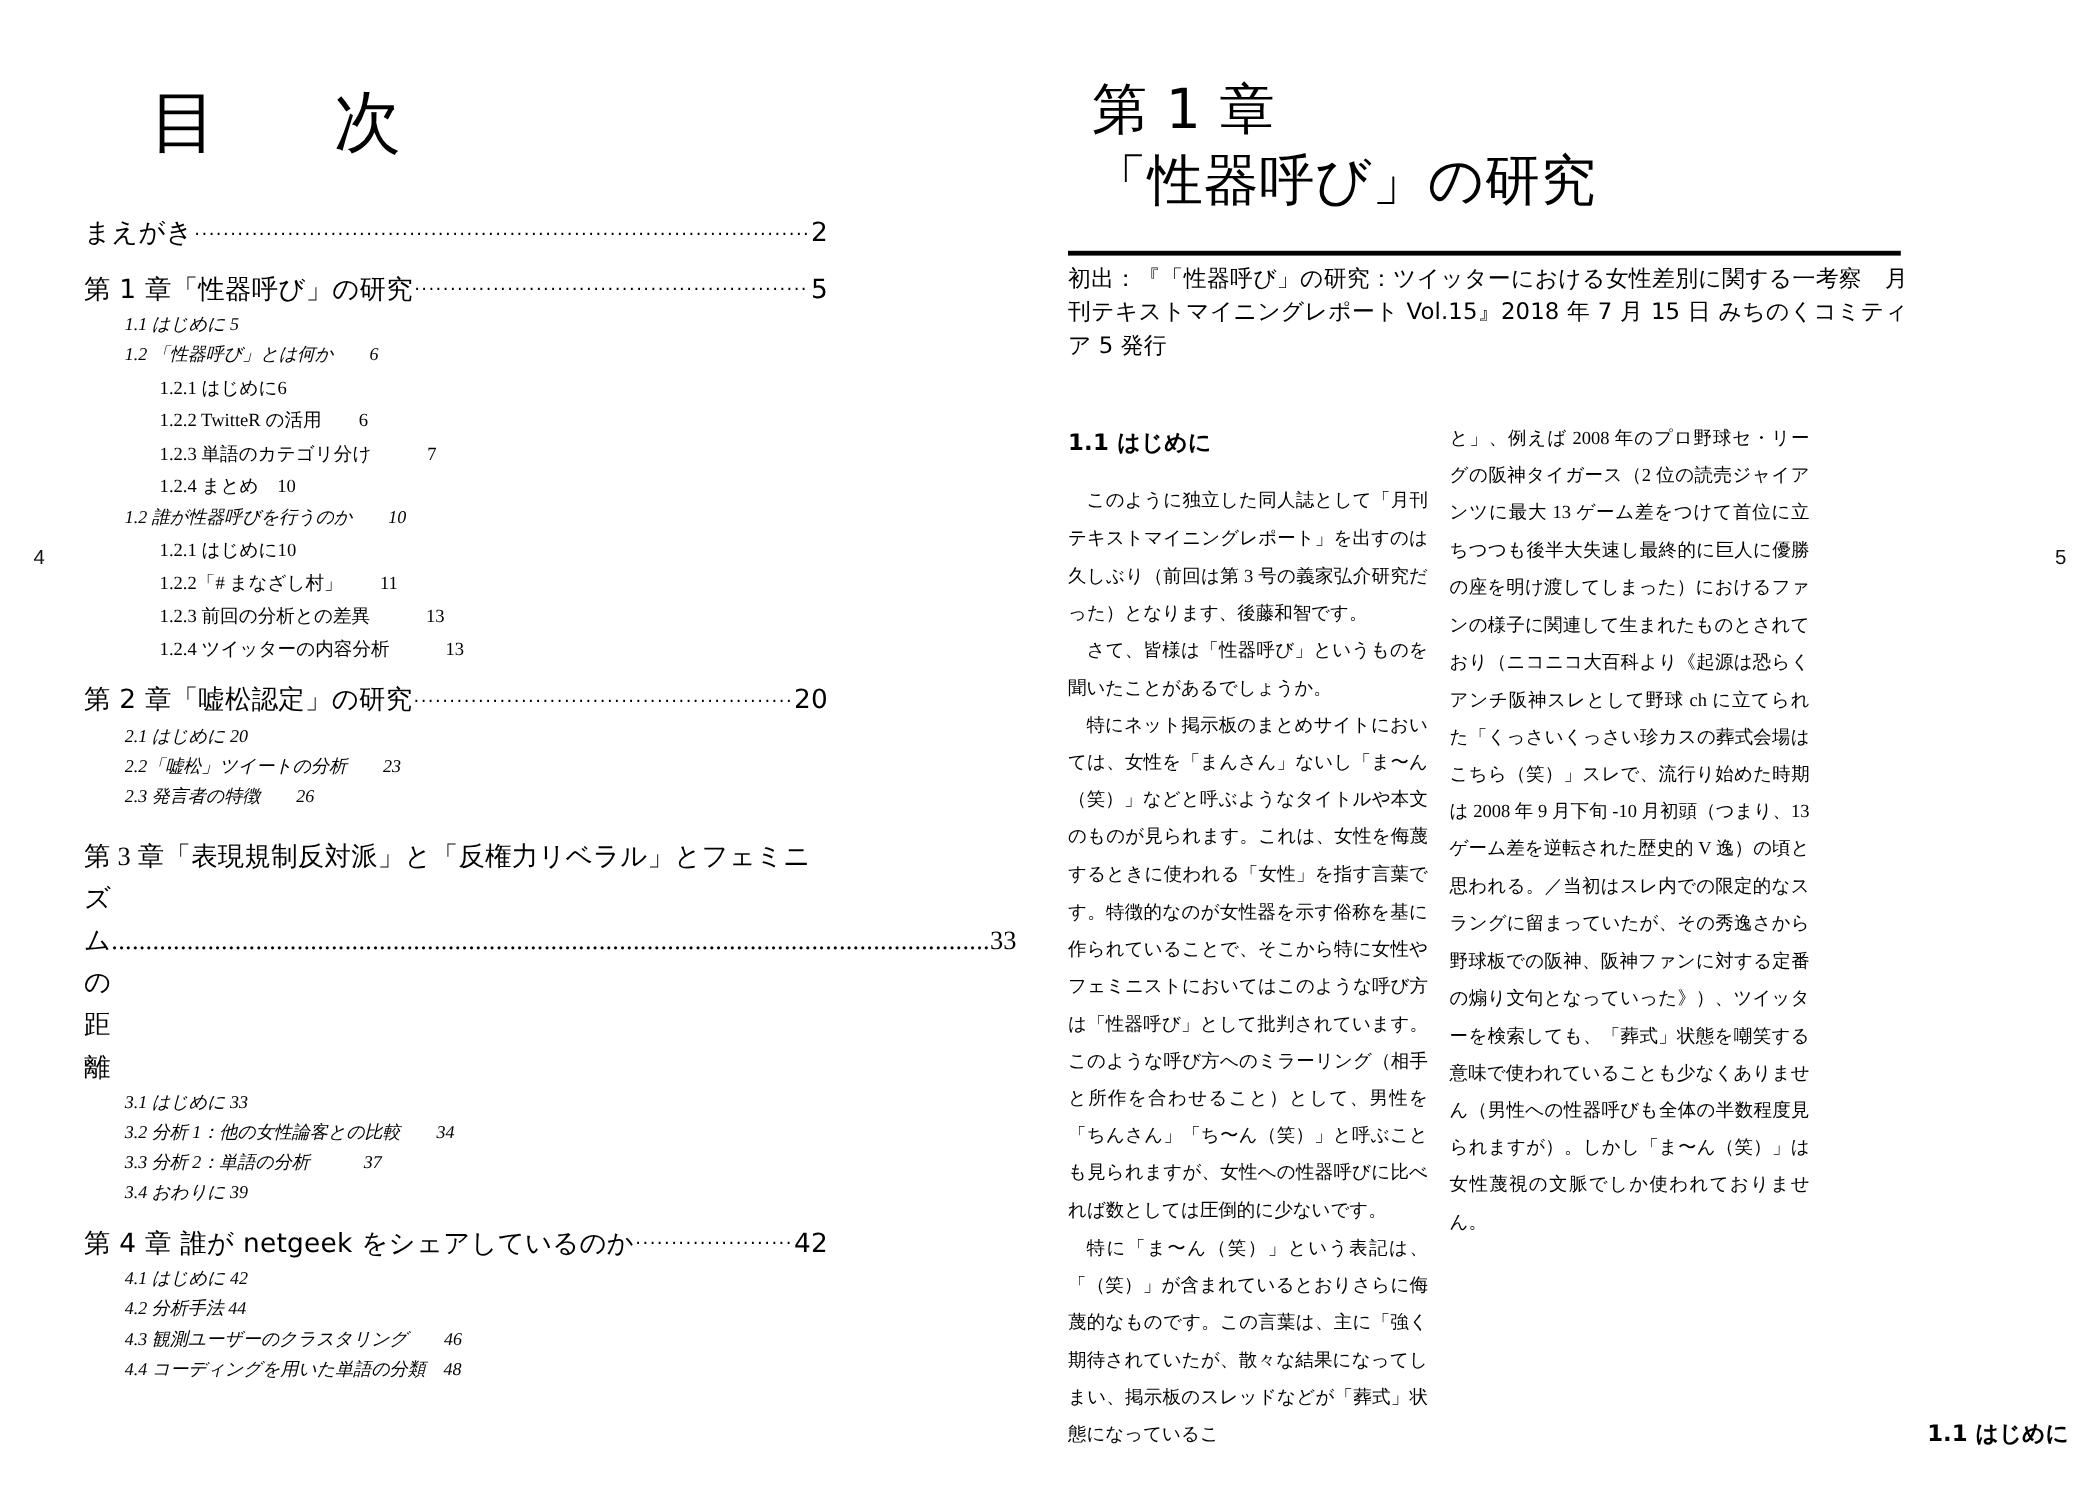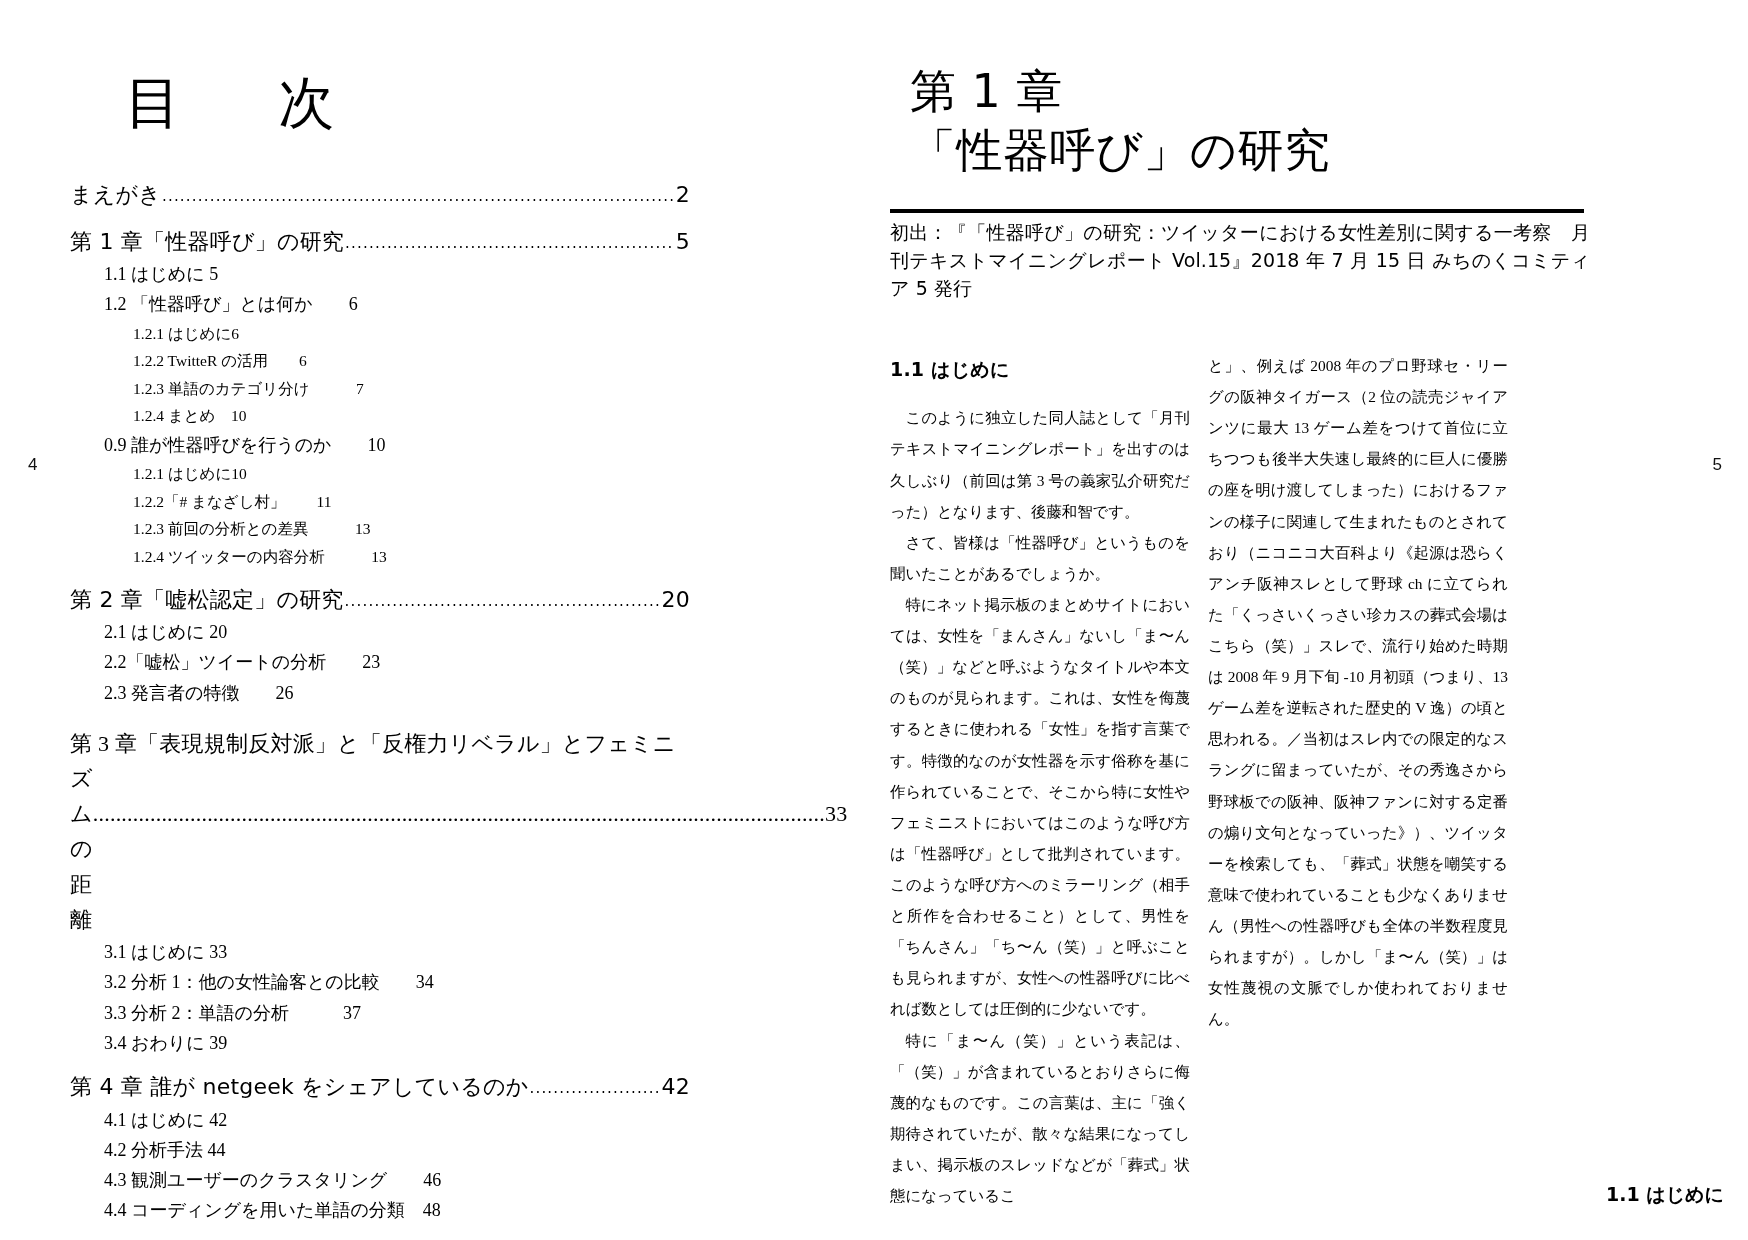--- a/index.html
+++ b/index.html
@@ -60,21 +60,21 @@
 
   .toc-body {
     position: absolute;
     left: 70px;
     top: 166px;
     width: 620px;
   }
 
   .toc-row {
     display: flex;
-    align-items: flex-end;
+    align-items: center;
     width: 100%;
     font-family: "DejaVu Sans", "Liberation Sans", sans-serif;
   }
 
   
   .lvl1 {
     font-size: 22px;
     line-height: 1.62;
     margin-top: 11px;
     letter-spacing: 0.01em;
@@ -102,24 +102,25 @@
   }
   .lvl1-wrap .line1 { display: block; }
   .lvl1-wrap .line2 {
     display: flex;
     align-items: baseline;
     width: 100%;
   }
 
   
   .lvl2 {
-    font-size: 18px;
+    font-size: 15px;
     line-height: 1.68;
     padding-left: 34px;
     white-space: pre;
+    font-style: italic;
   }
   
   .lvl3 {
     font-family: "Liberation Serif", "DejaVu Serif", serif;
     font-size: 15.5px;
     line-height: 1.78;
     padding-left: 63px;
     white-space: pre;
   }
 
@@ -223,21 +224,21 @@
         <span class="lead">................................................................................................................................</span>
         <span class="pg">5</span>
       </div>
 
       <div class="lvl2">1.1 はじめに 5</div>
       <div class="lvl2">1.2 「性器呼び」とは何か　　6</div>
       <div class="lvl3">1.2.1 はじめに6</div>
       <div class="lvl3">1.2.2 TwitteR の活用　　6</div>
       <div class="lvl3">1.2.3 単語のカテゴリ分け　　　7</div>
       <div class="lvl3">1.2.4 まとめ　10</div>
-      <div class="lvl2">0.9 誰が性器呼びを行うのか　　10</div>
+      <div class="lvl2">1.2 誰が性器呼びを行うのか　　10</div>
       <div class="lvl3">1.2.1 はじめに10</div>
       <div class="lvl3">1.2.2「# まなざし村」　　11</div>
       <div class="lvl3">1.2.3 前回の分析との差異　　　13</div>
       <div class="lvl3">1.2.4 ツイッターの内容分析　　　13</div>
 
       <div class="toc-row lvl1">
         <span class="txt">第 2 章「嘘松認定」の研究</span>
         <span class="lead">................................................................................................................................</span>
         <span class="pg">20</span>
       </div>

